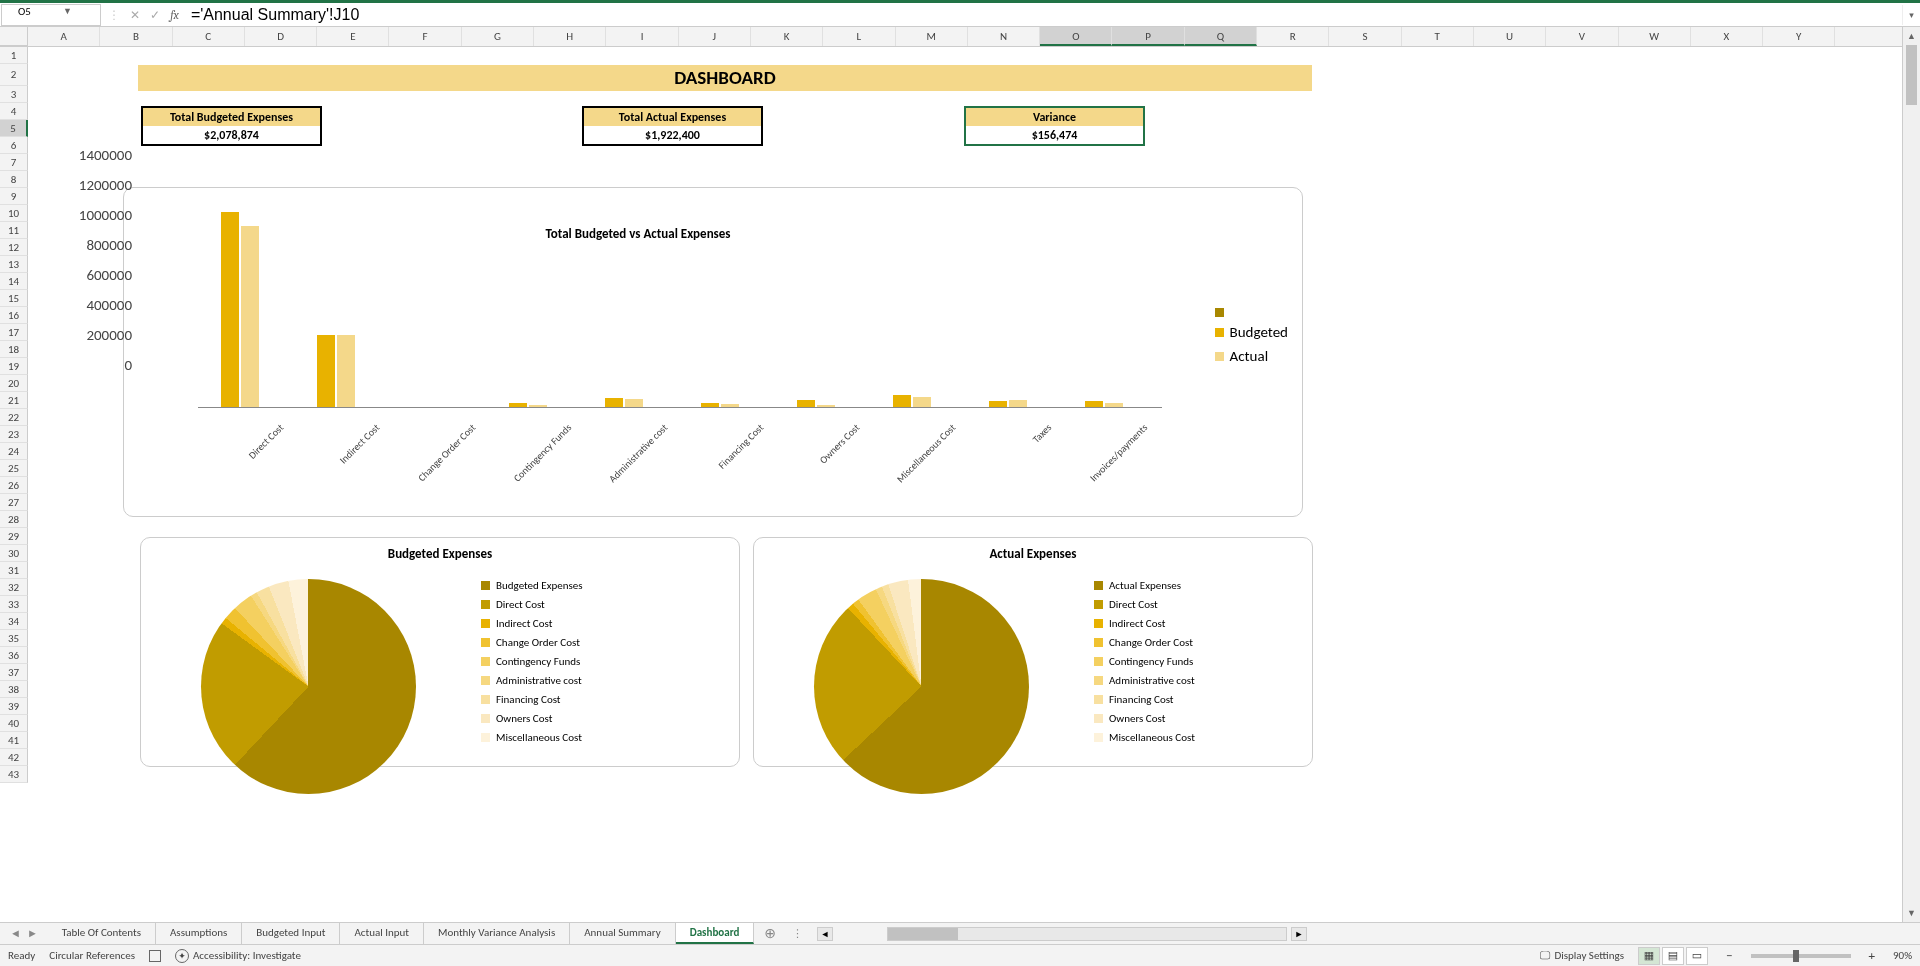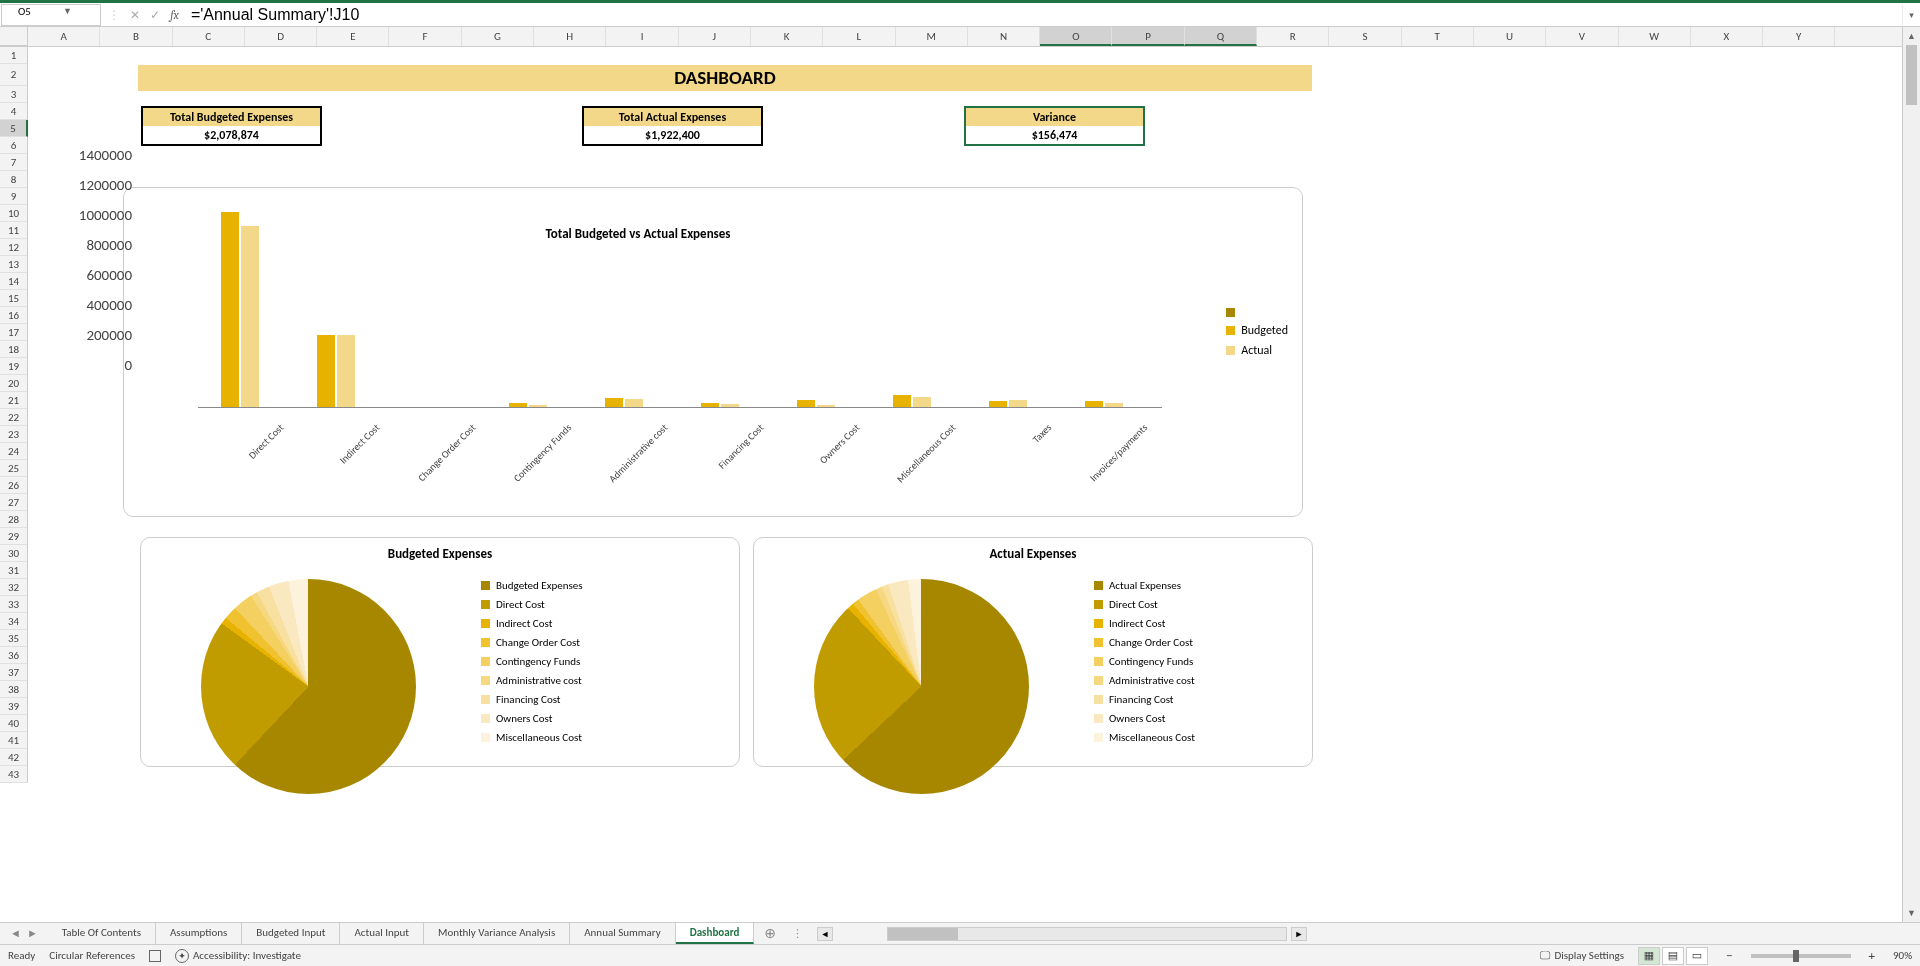--- a/index.html
+++ b/index.html
@@ -57,21 +57,21 @@
 .bar-chart { position: relative; height: 310px; }
 .y-axis { position: absolute; left: 12px; top: 10px; height: 210px; }
 .y-tick { position: absolute; right: 4px; font-size: 15px; color: #444; transform: translateY(-50%); }
 .plot-area { position: absolute; left: 74px; top: 10px; right: 140px; height: 210px; border-bottom: 1px solid #888; }
 .bar-group { position: absolute; bottom: 0; width: 44px; }
 .bar { position: absolute; bottom: 0; width: 18px; }
 .bar.a { left: 4px; background: #e8b200; }
 .bar.b { left: 24px; background: #f4d88a; }
 .x-labels { position: absolute; left: 74px; top: 225px; right: 140px; height: 70px; }
 .x-label { position: absolute; font-size: 10px; color: #444; transform: rotate(-45deg); transform-origin: right top; text-align: right; white-space: nowrap; top: 8px; }
-.bar-legend { position: absolute; right: 14px; top: 120px; font-size: 12px; text-align: right; }
+.bar-legend { position: absolute; right: 14px; top: 120px; font-size: 15px; text-align: right; }
 .bar-legend-item { display: flex; align-items: center; gap: 6px; margin-bottom: 6px; }
 .leg-sq { width: 9px; height: 9px; }
 
 
 .pie-area { position: relative; height: 240px; }
 .pie { position: absolute; left: 60px; top: 10px; width: 215px; height: 215px; border-radius: 50%; }
 .pie-legend { position: absolute; left: 340px; top: 10px; font-size: 11px; }
 .pie-legend-item { display: flex; align-items: center; gap: 6px; margin-bottom: 6px; }
 
 

